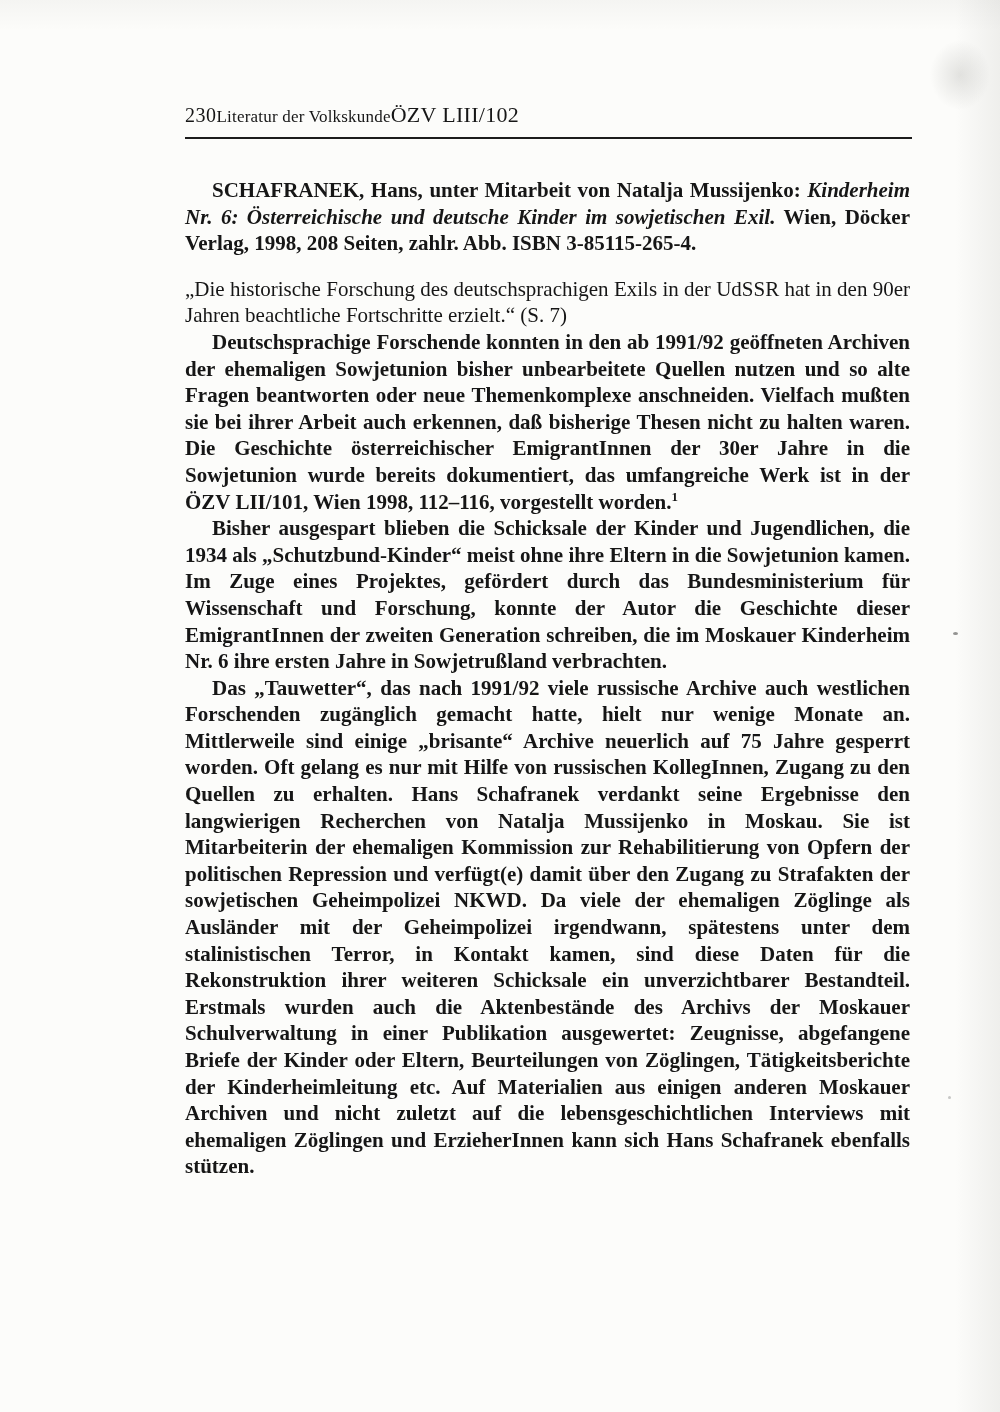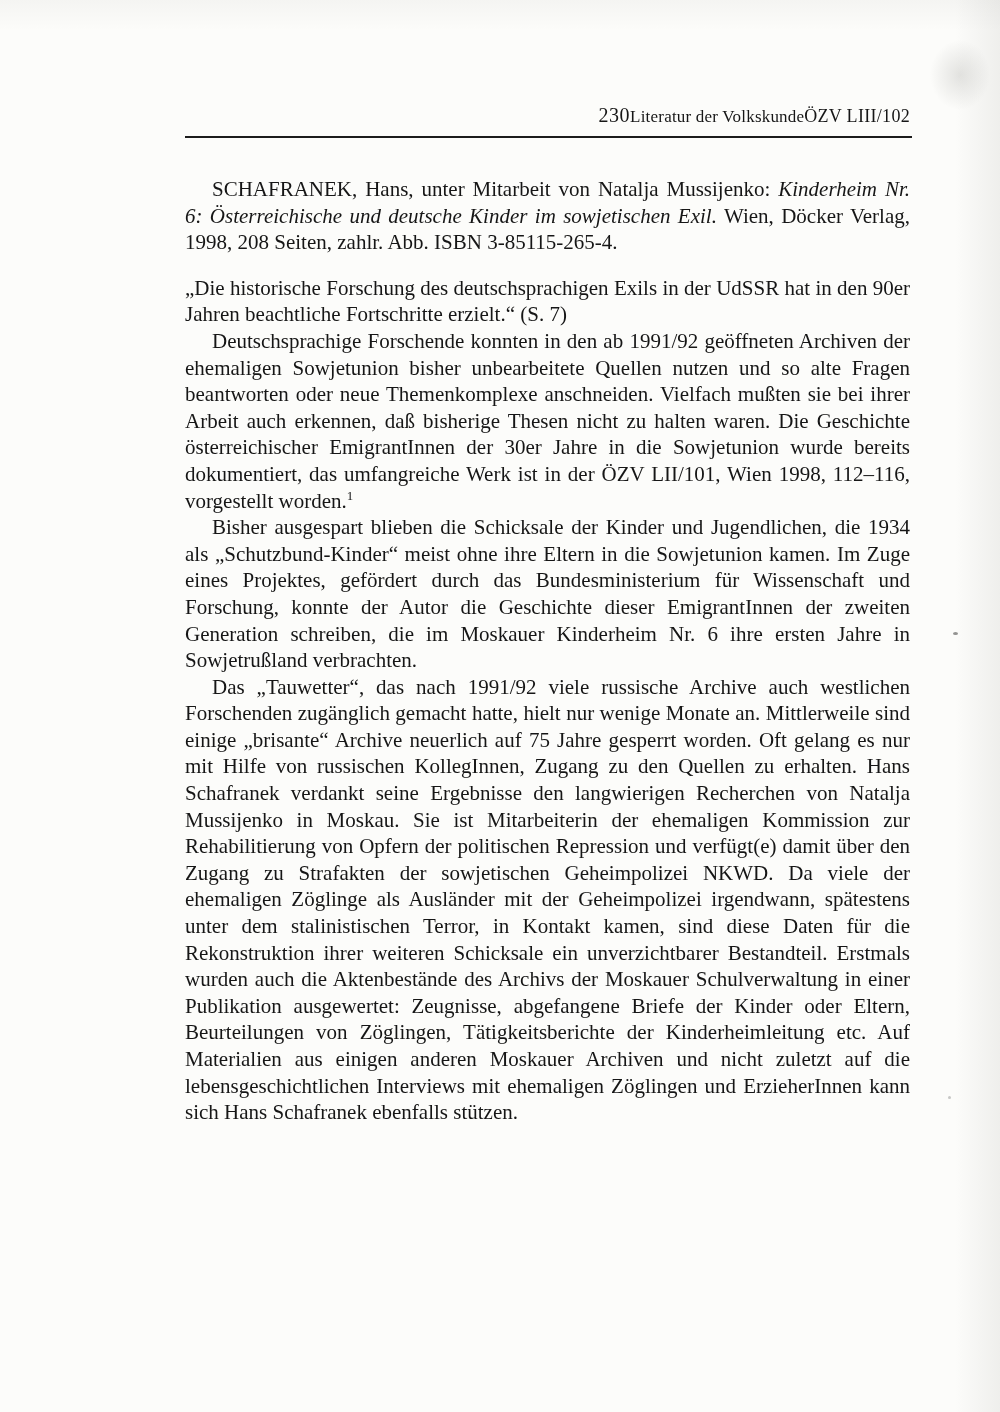--- a/index.html
+++ b/index.html
@@ -17,35 +17,35 @@
       linear-gradient(to bottom, rgba(120,120,115,0.06), rgba(120,120,115,0.0) 30px),
       #fcfcfa;
     color: #161616;
     font-family: "Liberation Serif", "DejaVu Serif", serif;
     overflow: hidden;
     box-sizing: border-box;
     padding: 68px 90px 0 185px;
   }
   .page-header {
     display: flex;
-    justify-content: flex-end;
+    justify-content: flex-start;
     align-items: baseline;
     width: 725px;
   }
   .page-num {
     font-size: 20px;
     letter-spacing: 0.5px;
   }
   .running-title {
     font-size: 17px;
     letter-spacing: 0.2px;
     margin-top: 39px;
   }
   .issue {
-    font-size: 18px;
+    font-size: 22px;
     letter-spacing: 0.3px;
   }
   .header-rule {
     width: 727px;
     height: 2px;
     background: #1c1c1c;
     margin-top: 9px;
     box-shadow: 0 3px 0 -2px rgba(28,28,28,0.35);
   }
   .body-text {
@@ -55,20 +55,21 @@
     line-height: 26.6px;
     text-align: justify;
     hyphens: auto;
     -webkit-hyphens: auto;
   }
   .body-text p {
     margin: 0;
   }
   .indent {
     text-indent: 27px;
+    font-weight: bold;
   }
   .citation {
     margin-bottom: 19px !important;
   }
   em {
     font-style: italic;
   }
   sup {
     font-size: 13px;
     line-height: 0;

